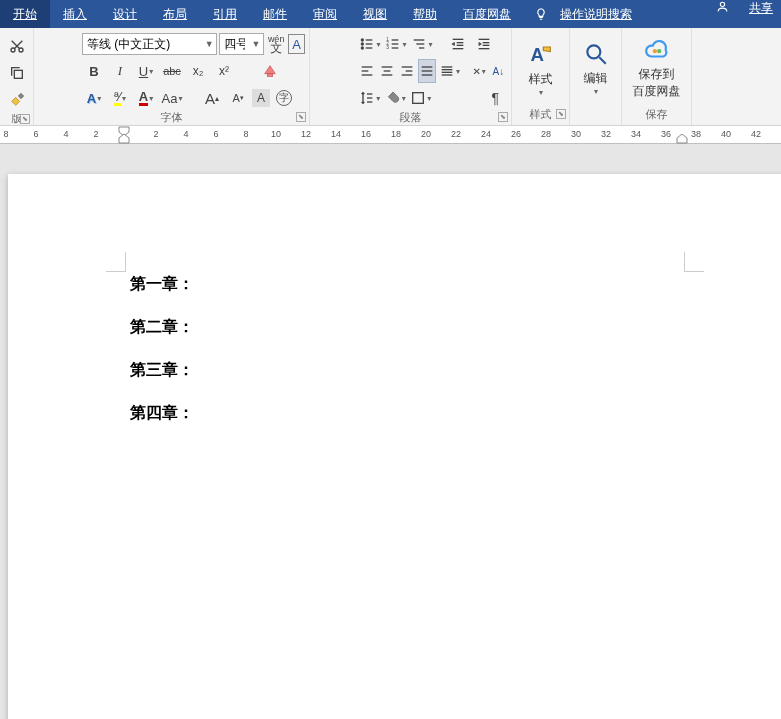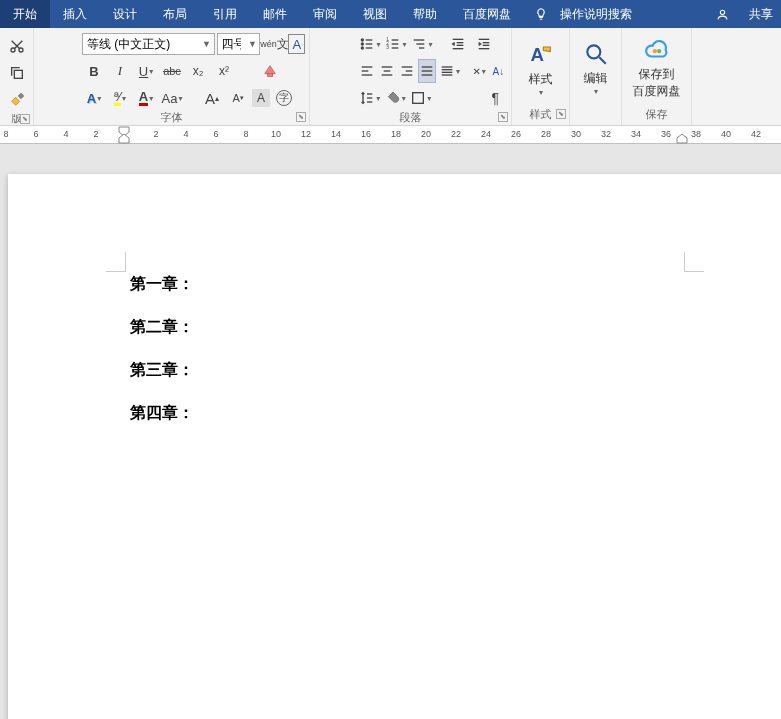--- a/index.html
+++ b/index.html
@@ -1,23 +1,23 @@
 <!DOCTYPE html>
 <html><head>
 <meta charset="utf-8">
 <style>
 * { box-sizing: border-box; margin: 0; padding: 0; font-family: "Microsoft YaHei", Arial, sans-serif; }
 body { background: #e6e6e6; width: 781px; height: 719px; overflow: hidden; }
 
-.menubar { background: #2b579a; height: 28px; display: flex; align-items: stretch; color: #fff; font-size: 12px; }
+.menubar { background: #2b579a; height: 28px; display: flex; align-items: stretch; color: #fff; font-size: 12px; text-decoration: underline; }
 .menubar .tab { padding: 0 13px; display: flex; align-items: center; cursor: pointer; }
 .menubar .tab.active { background: #1e3f75; }
 .menubar .spacer { flex: 1; }
 .menubar .tell { display: flex; align-items: center; gap: 12px; padding: 0 10px; }
-.menubar .share { display: flex; align-items: center; gap: 20px; padding: 0 8px; }
+.menubar .share { display: flex; gap: 20px; padding: 0 8px; }
 
 .ribbon { background: #f3f3f3; border-bottom: 1px solid #d4d4d4; height: 98px; display: flex; }
 .group { border-right: 1px solid #e0e0e0; display: flex; flex-direction: column; }
 .group-body { flex: 1; display: flex; padding: 4px 4px 0 4px; gap: 2px; }
 .group-label { height: 18px; font-size: 11px; color: #666; text-align: center; position: relative; }
 .group-label .launcher { position: absolute; right: 3px; top: 2px; width: 10px; height: 10px; border: 1px solid #aaa; font-size: 7px; line-height: 8px; color: #888; }
 
 .btn { display: flex; align-items: center; justify-content: center; cursor: pointer; border: 1px solid transparent; }
 .sbtn { width: 24px; height: 24px; font-size: 13px; color: #444; }
 .sbtn svg { width: 16px; height: 16px; }
@@ -116,21 +116,21 @@
     <div class="group-body col">
       <div class="row">
         <div class="font-box" style="width:164px">
           <input value="等线 (中文正文)" style="">
           <div class="dd">▼</div>
         </div>
         <div class="font-box" style="width:54px">
           <input value="四号" style="">
           <div class="dd">▼</div>
         </div>
-        <div class="btn sbtn" style="font-size:9px;line-height:9px;flex-direction:row">
+        <div class="btn sbtn" style="font-size:9px;line-height:9px;flex-direction:column">
             <span>wén</span>
             <span style="font-size:12px">文</span>
           </div>
         <div class="btn sbtn" style="border:1px solid #888;width:20px;height:20px;font-size:13px;color:#2b579a">A</div>
       </div>
       <div class="row">
         <div class="btn sbtn" style="font-weight:bold">B</div>
         <div class="btn sbtn" style="font-style:italic;font-family:serif">I</div>
         <div class="btn sbtn">
             <span style="text-decoration:underline">U</span>

